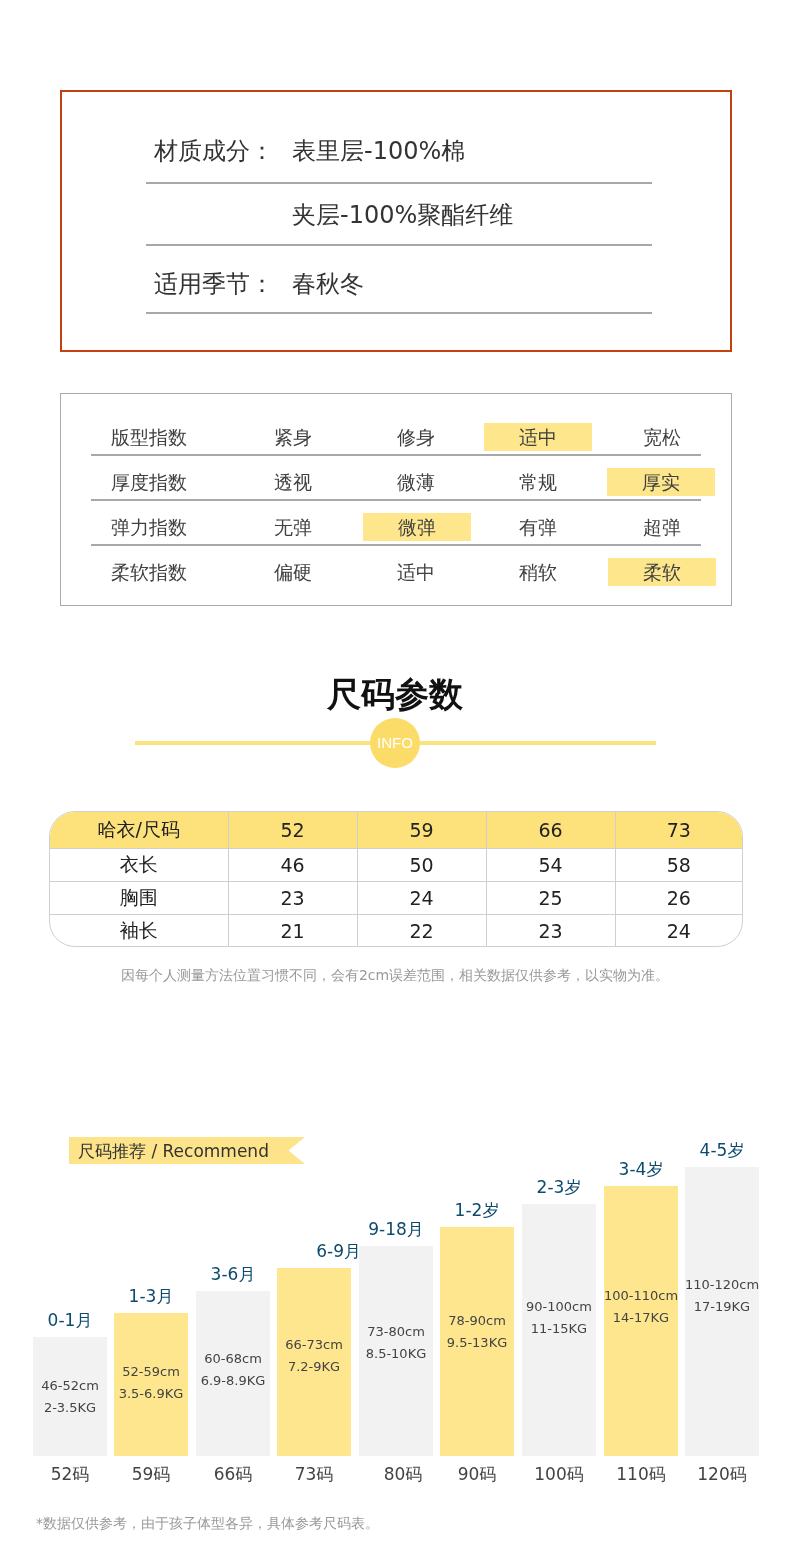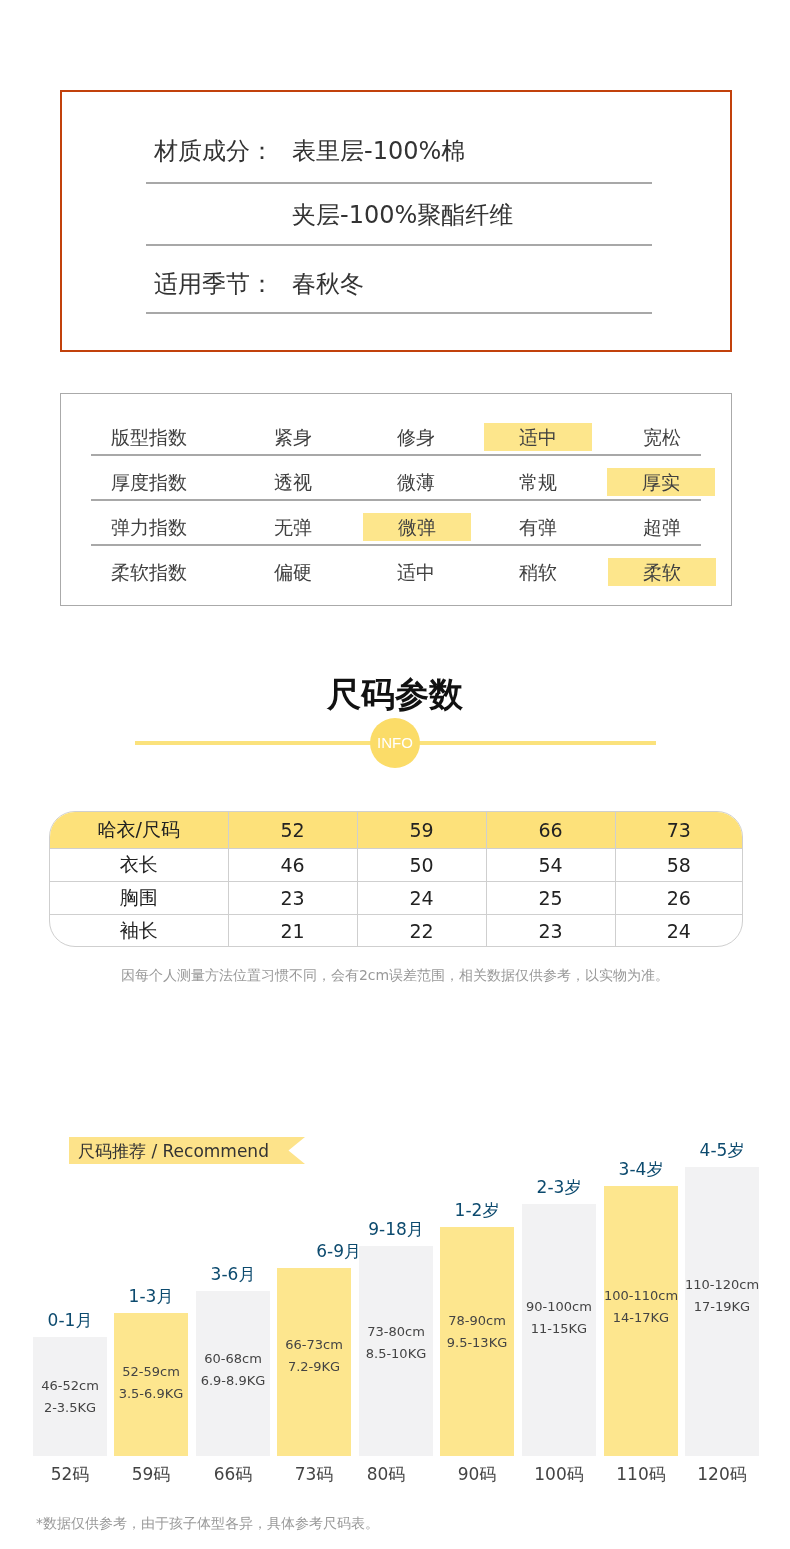--- a/index.html
+++ b/index.html
@@ -160,21 +160,21 @@
     <div class="bar-size" style="left: 188px;">66码</div>
     <div class="bar yellow" style="left: 277px; top: 1268px; height: 188px;"></div>
     <div class="bar-age" style="left: 271px; top: 1240px; text-align: right;">6-9月</div>
     <div class="bar-info" style="left: 277px; top: 1334px;">66-73cm</div>
     <div class="bar-info" style="left: 277px; top: 1356px;">7.2-9KG</div>
     <div class="bar-size" style="left: 269px;">73码</div>
     <div class="bar gray" style="left: 359px; top: 1246px; height: 210px;"></div>
     <div class="bar-age" style="left: 351px; top: 1218px;">9-18月</div>
     <div class="bar-info" style="left: 359px; top: 1321px;">73-80cm</div>
     <div class="bar-info" style="left: 359px; top: 1343px;">8.5-10KG</div>
-    <div class="bar-size" style="left: 341px;">80码</div>
+    <div class="bar-size" style="left: 358px;">80码</div>
     <div class="bar yellow" style="left: 440px; top: 1227px; height: 229px;"></div>
     <div class="bar-age" style="left: 432px; top: 1199px;">1-2岁</div>
     <div class="bar-info" style="left: 440px; top: 1309.5px; text-align: center;">78-90cm</div>
     <div class="bar-info" style="left: 440px; top: 1331.5px;">9.5-13KG</div>
     <div class="bar-size" style="left: 432px;">90码</div>
     <div class="bar gray" style="left: 522px; top: 1204px; height: 252px;"></div>
     <div class="bar-age" style="left: 514px; top: 1176px;">2-3岁</div>
     <div class="bar-info" style="left: 522px; top: 1296px;">90-100cm</div>
     <div class="bar-info" style="left: 522px; top: 1318px;">11-15KG</div>
     <div class="bar-size" style="left: 514px;">100码</div>

